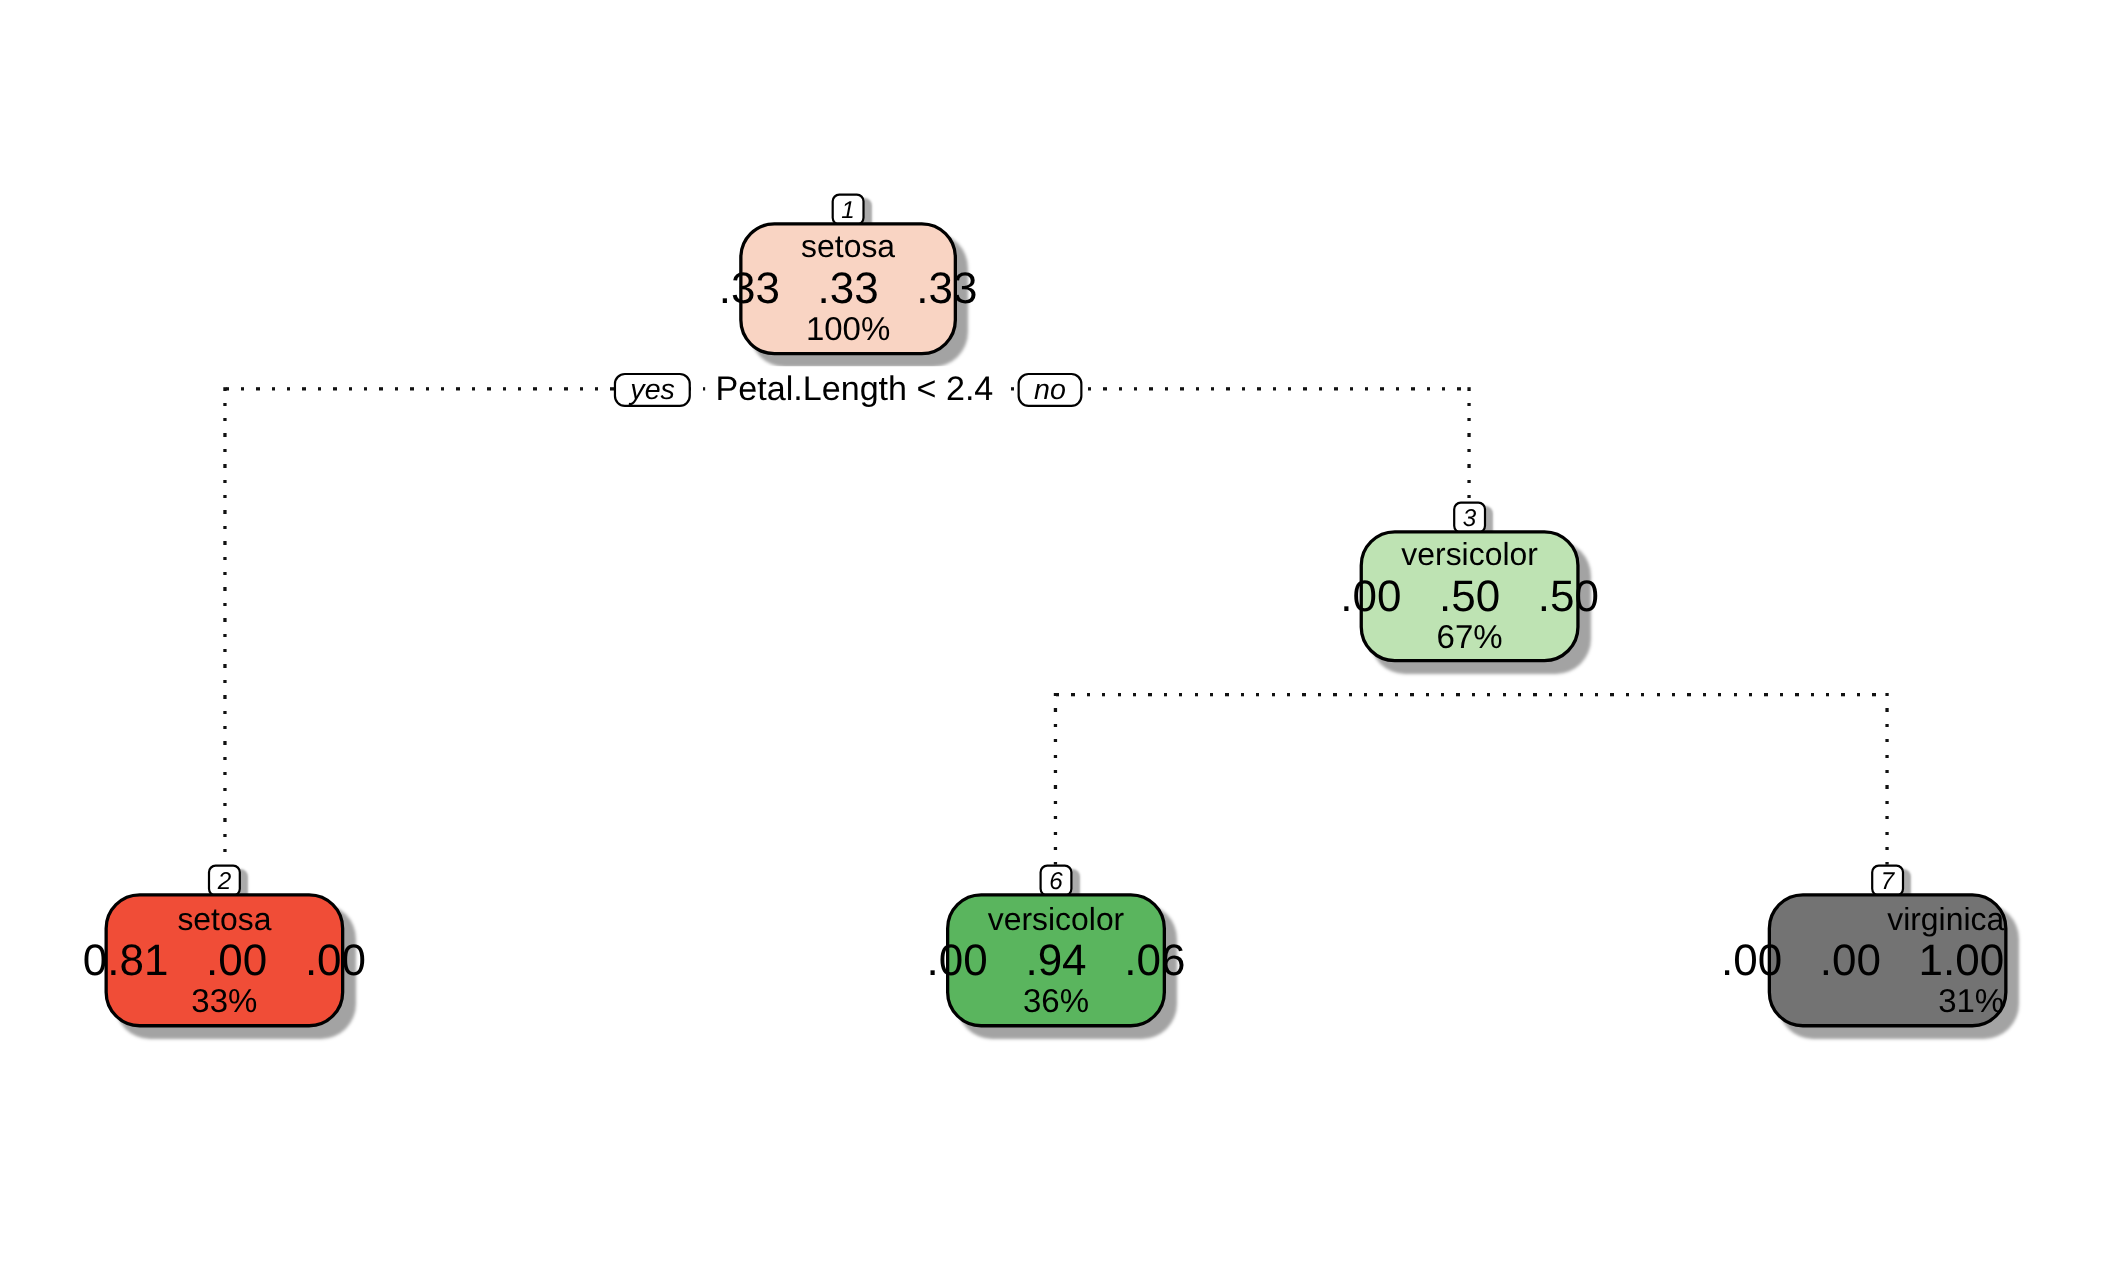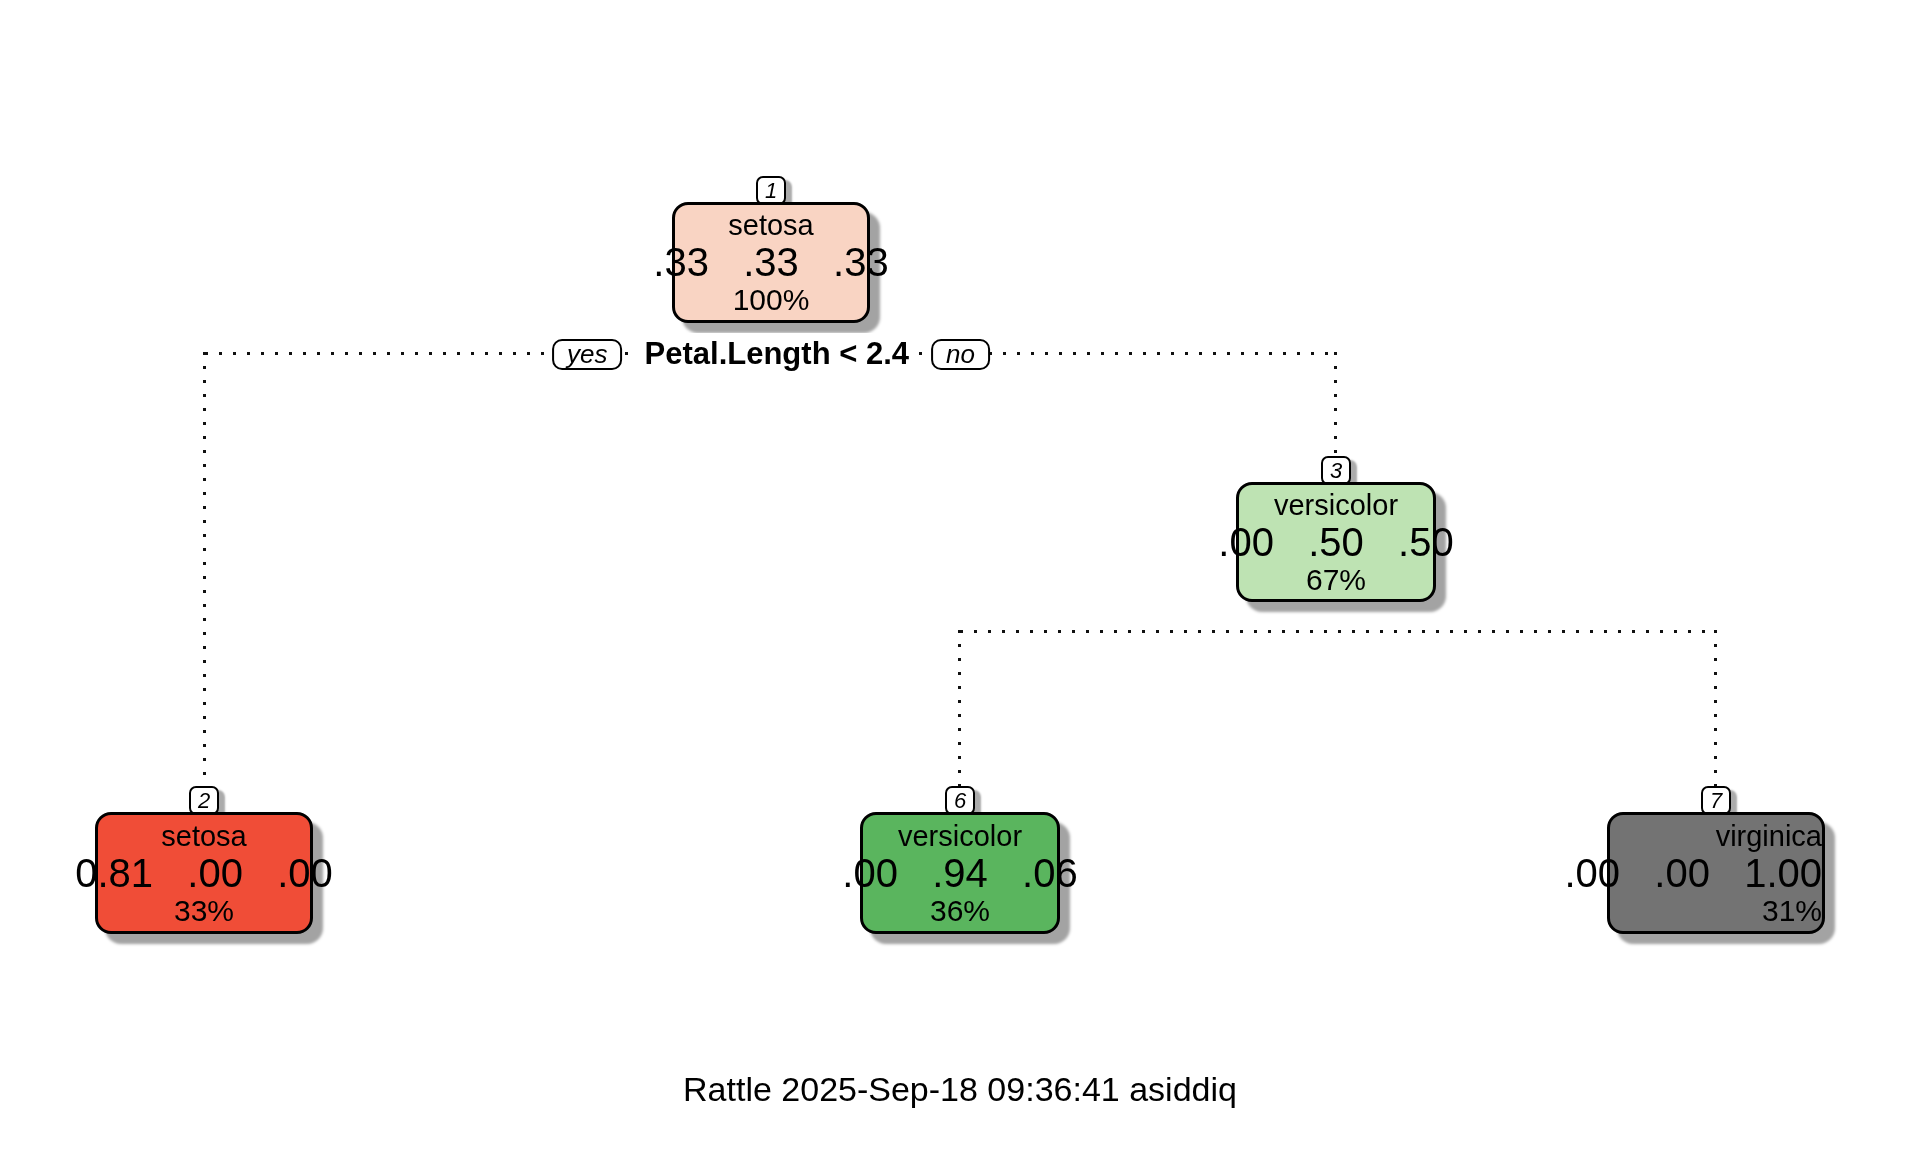--- a/index.html
+++ b/index.html
@@ -49,21 +49,21 @@
     font-style: italic;
     font-size: 22px;
     z-index: 1;
   }
   .node-box {
     position: relative;
     width: 100%;
     height: 100%;
     box-sizing: border-box;
     border: 3px solid #000;
-    border-radius: 16px;
+    border-radius: 32px;
     box-shadow: 10px 10px 3px #a3a3a3;
     display: flex;
     flex-direction: column;
     align-items: center;
     justify-content: center;
     z-index: 2;
   }
   .node-class  { font-size: 29px; line-height: 37px; color: #000; }
   .node-probs  { font-size: 40px; line-height: 37px; color: #000; white-space: pre; word-spacing: 6px; }
   .node-pct    { font-size: 30px; line-height: 37px; color: #000; }
@@ -71,21 +71,21 @@
   
   .split-row {
     position: absolute;
     transform: translate(-50%, -50%);
     display: flex;
     align-items: center;
     gap: 13px;
     z-index: 3;
   }
   .split-label {
-    font-weight: bold;
+    font-weight: normal;
     font-size: 31px;
     color: #000;
     background: #ffffff;
     padding: 3px 9px;
     white-space: nowrap;
   }
   .yn-badge {
     background: #ffffff;
     border: 2.5px solid #000;
     border-radius: 10px;
@@ -183,15 +183,14 @@
     <div class="node-badge">
       <span>7</span>
     </div>
     <div class="node-box" style="background-color: #737373; align-items: flex-end;">
       <div class="node-class">virginica</div>
       <div class="node-probs">.00  .00  1.00</div>
       <div class="node-pct">31%</div>
     </div>
   </div>
 
-  <div class="caption">Rattle 2025-Sep-18 09:36:41 asiddiq</div>
 
 </div>
 
 </body></html>

